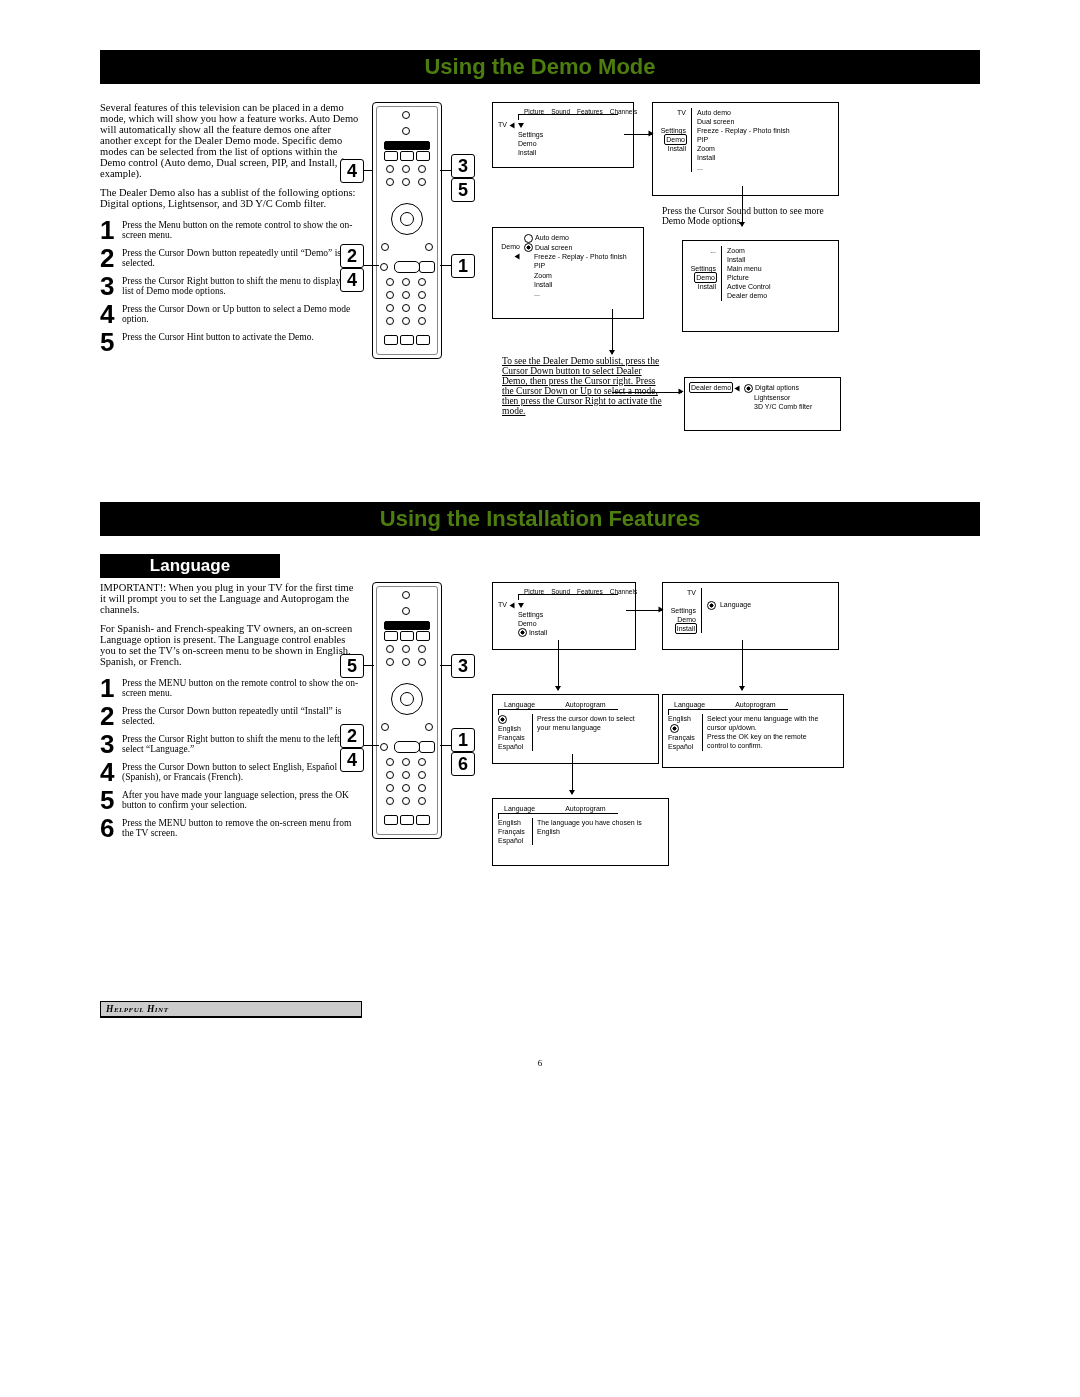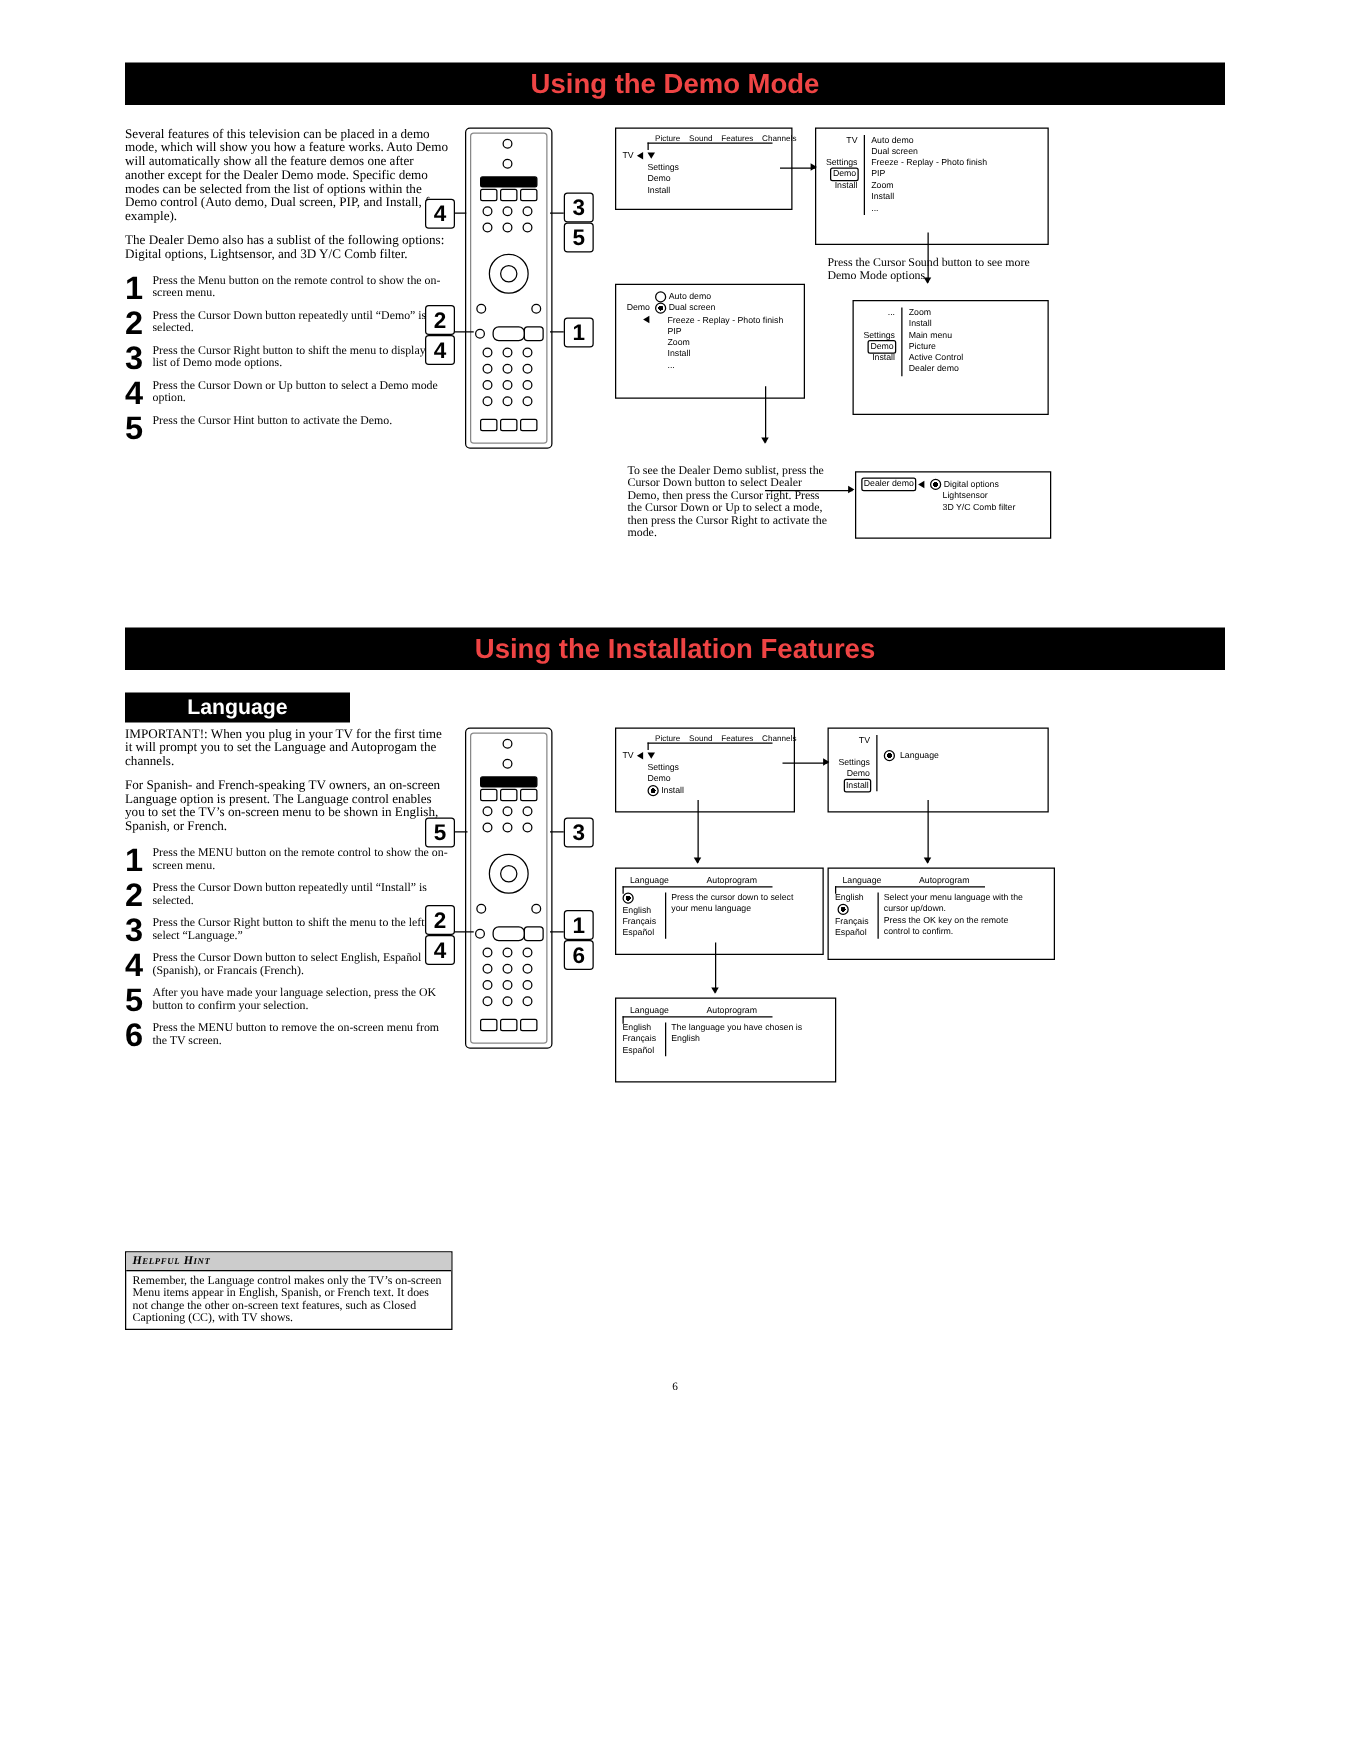--- a/index.html
+++ b/index.html
@@ -6,21 +6,21 @@
     font-family: "Times New Roman", serif;
     background: #fff;
     margin: 0;
     padding: 50px 100px;
     width: 880px;
     font-size: 13px;
     color: #000;
   }
   .banner {
     background: #000;
-    color: #ef4444;
+    color: #4d7c0f;
     text-align: center;
     font-family: Arial, sans-serif;
     font-weight: bold;
     font-size: 22px;
     padding: 4px 0;
     margin-bottom: 18px;
   }
   .sub-banner {
     background: #000;
     color: #fff;
@@ -339,21 +339,21 @@
             <span>Dealer demo</span>
           </div>
         </div>
       </div>
 
       <div class="pipe-v" style="left:240px;top:207px;height:45px;"></div>
       <div style="position:absolute;left:237px;top:248px;" class="osd-arrow d"></div>
       <div class="pipe-h" style="left:240px;top:290px;width:70px;"></div>
       <div style="position:absolute;left:306px;top:287px;" class="osd-arrow r"></div>
 
-      <div class="cap-text" style="left:130px;top:270px;width:165px;">To see the Dealer Demo sublist, press the Cursor Down button to select Dealer Demo, then press the Cursor right. Press the Cursor Down or Up to select a mode, then press the Cursor Right to activate the mode.</div>
+      <div class="cap-text" style="left:130px;top:254px;width:165px;text-decoration:underline;">To see the Dealer Demo sublist, press the Cursor Down button to select Dealer Demo, then press the Cursor right. Press the Cursor Down or Up to select a mode, then press the Cursor Right to activate the mode.</div>
 
       <div class="osd-box" style="left:312px;top:275px;width:145px;height:42px;">
         <div style="display:flex;gap:4px;">
           <div style="text-align:right;">
             <span class="osd-hl">Dealer demo</span> <span class="osd-arrow l"></span>
           </div>
           <div class="osd-col">
             <span><span class="osd-sel filled"></span><span>Digital options</span></span>
             <span style="margin-left:10px;">Lightsensor</span>
             <span style="margin-left:10px;">3D Y/C Comb filter</span>
@@ -393,21 +393,20 @@
         <div class="step-num">5</div>
       <div class="step-text">After you have made your language selection, press the OK button to confirm your selection.</div>
       </div>
     <div class="step">
         <div class="step-num">6</div>
       <div class="step-text">Press the MENU button to remove the on-screen menu from the TV screen.</div>
       </div>
 
     <div class="hint-box">
       <div class="hint-title">Helpful Hint</div>
-      <div class="hint-body">Remember, the Language control makes only the TV’s on-screen Menu items appear in English, Spanish, or French text. It does not change the other on-screen text features, such as Closed Captioning (CC), with TV shows.</div>
     </div>
   </div>
 
   <div class="right-col">
     <div class="illus illus2">
 
       <div class="remote">
         <div class="remote-inner"></div>
         <div class="rdot" style="left:29px;top:8px;"></div>
         <div class="rdot" style="left:29px;top:24px;"></div>

